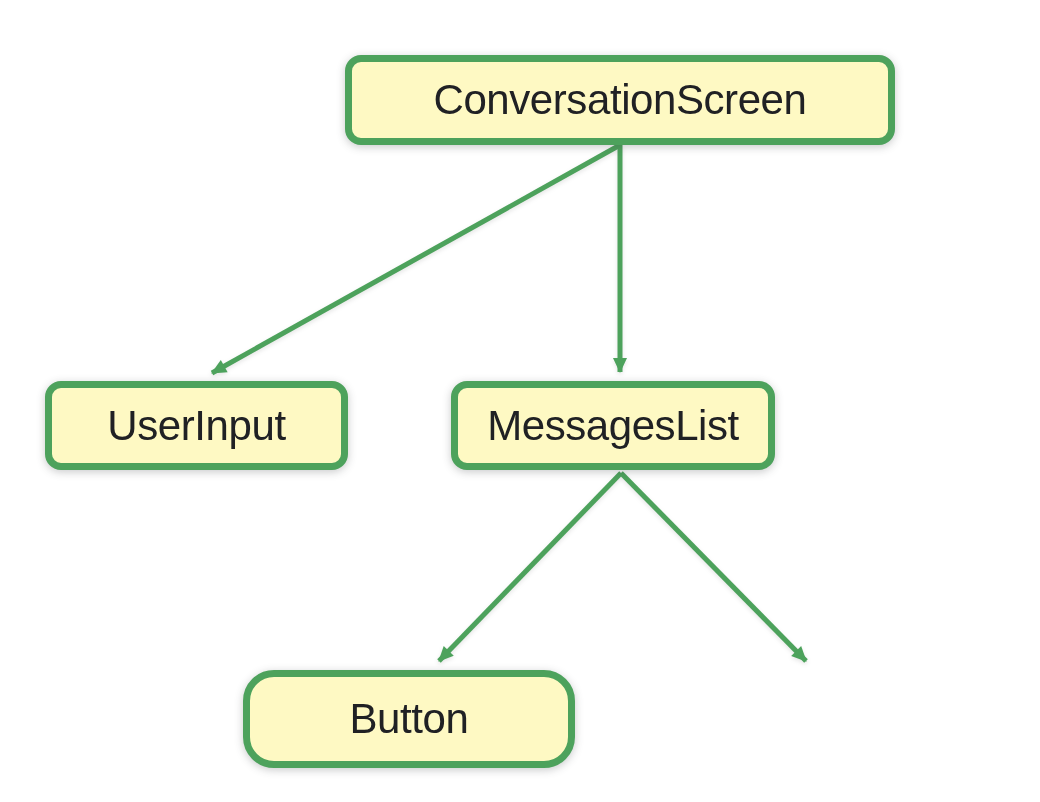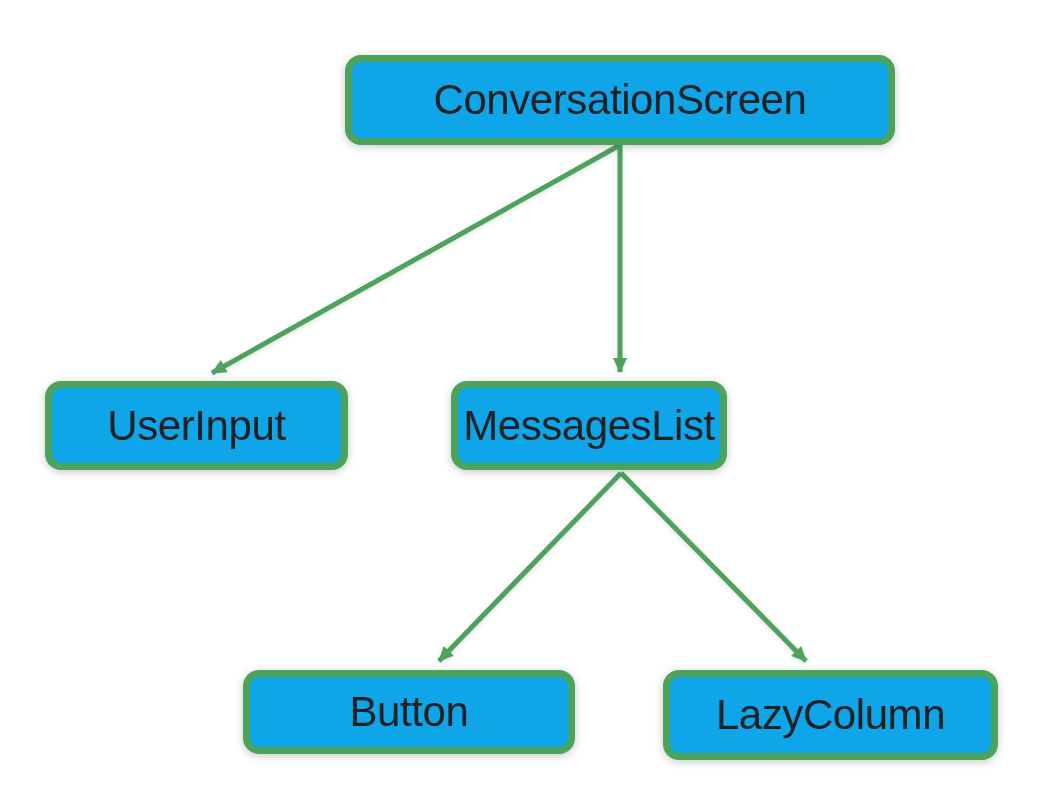--- a/index.html
+++ b/index.html
@@ -28,33 +28,33 @@
     width: 1040px;
     height: 802px;
     pointer-events: none;
     filter: drop-shadow(0 2px 2px rgba(0,0,0,0.10));
   }
   .node {
     position: absolute;
     display: flex;
     align-items: center;
     justify-content: center;
-    background: #0ea5e9;
+    background: #fef9c3;
     border: 7px solid var(--green);
     border-radius: 16px;
     box-shadow: 0 2px 8px rgba(60,64,67,0.28);
     font-size: 42px;
     letter-spacing: -0.01em;
     color: var(--text);
     white-space: nowrap;
   }
   #node-conversation-screen { left: 345px; top: 55px;  width: 550px; height: 90px; }
   #node-user-input          { left: 45px;  top: 381px; width: 303px; height: 89px; }
-  #node-messages-list       { left: 451px; top: 381px; width: 276px; height: 89px; }
-  #node-button              { left: 243px; top: 670px; width: 332px; height: 84px; }
+  #node-messages-list       { left: 451px; top: 381px; width: 324px; height: 89px; }
+  #node-button              { left: 243px; top: 670px; width: 332px; height: 98px; border-radius: 31px; }
   #node-lazy-column         { left: 663px; top: 670px; width: 335px; height: 90px; }
 </style>
 </head>
 <body>
 
 <div class="canvas">
 
   <svg class="edges" viewBox="0 0 1040 802" xmlns="http://www.w3.org/2000/svg" aria-hidden="true">
     <defs>
       <marker id="ah" markerUnits="userSpaceOnUse" markerWidth="18" markerHeight="16" refX="15" refY="8" orient="auto">
@@ -76,17 +76,14 @@
   </div>
 
   <div class="node" id="node-messages-list">
     <span>MessagesList</span>
   </div>
 
   <div class="node" id="node-button">
     <span>Button</span>
   </div>
 
-  <div class="node" id="node-lazy-column">
-    <span>LazyColumn</span>
-  </div>
 
 </div>
 
 </body></html>

